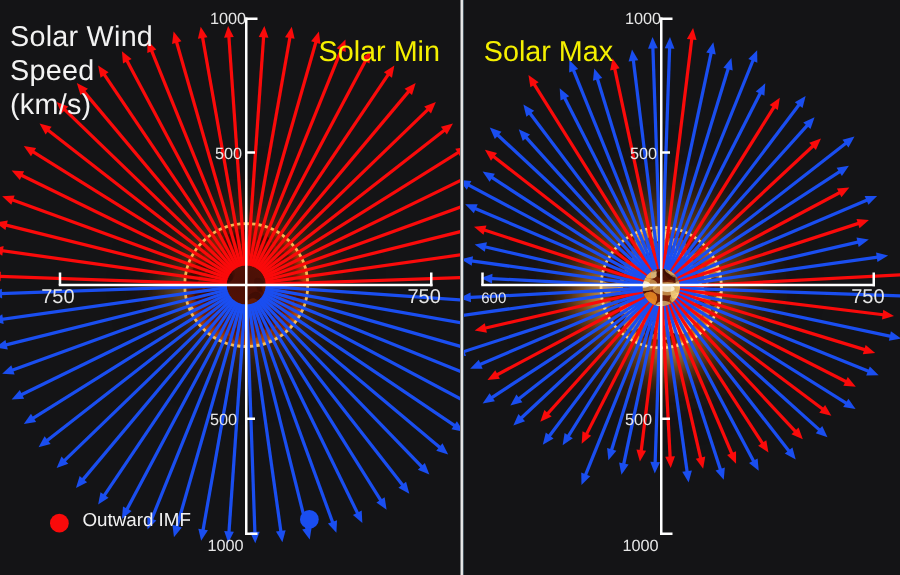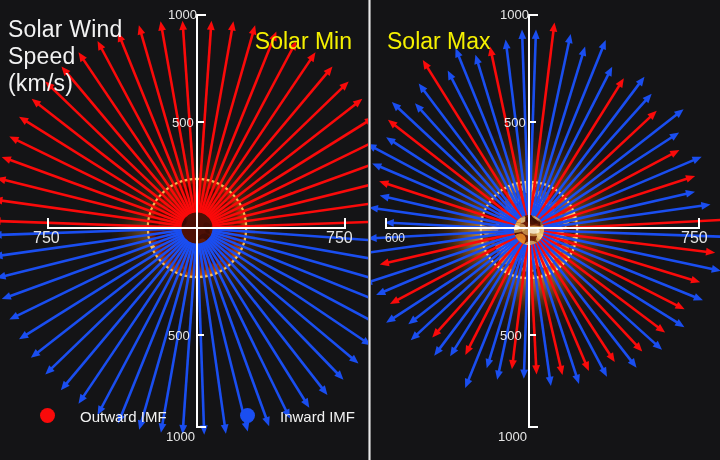--- a/index.html
+++ b/index.html
@@ -83,22 +83,22 @@
   .legend {
     position: absolute;
     left: 0;
     top: 408px;
     width: 368px;
     height: 26px;
   }
   .legend-item {
     position: absolute;
     display: flex;
-    align-items: flex-start;
-    gap: 25px;
+    align-items: flex-end;
+    gap: 11px;
   }
   #legend-outward { left: 40px; top: 0; }
   #legend-inward  { left: 240px; top: 0; }
   .legend-dot {
     width: 15px; height: 15px;
     border-radius: 50%;
     display: block;
   }
   .legend-text {
     color: #f2f2f2;
@@ -361,21 +361,20 @@
     <div class="phase-label" id="phase-min" style="color: rgb(245, 240, 0);">Solar
 Min</div>
 
     <div class="legend">
       <div class="legend-item" id="legend-outward">
         <span class="legend-dot" id="dot-outward" style="background: rgb(250, 10, 10);"></span>
         <span class="legend-text">Outward IMF</span>
       </div>
       <div class="legend-item" id="legend-inward">
         <span class="legend-dot" id="dot-inward" style="background: rgb(26, 78, 240);"></span>
-        <span class="legend-text">Inward IMF</span>
       </div>
     </div>
   </div>
 
   <div class="divider"></div>
 
   <div class="panel" id="panel-max">
     <div class="panel-bg"></div>
 
     <svg class="sun-svg" id="sun-max-svg" viewBox="0 0 349 460">

